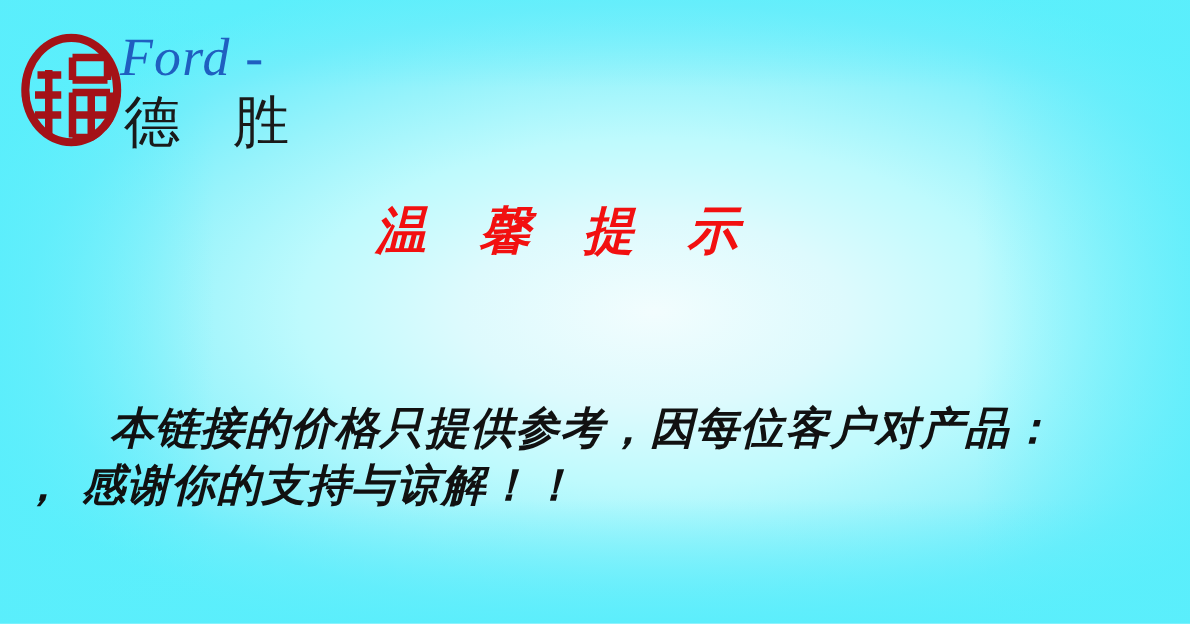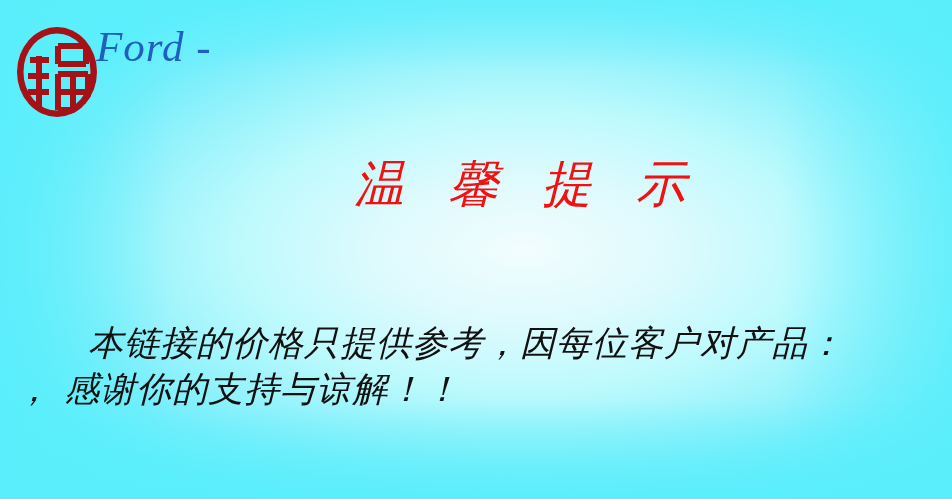--- a/index.html
+++ b/index.html
@@ -75,45 +75,45 @@
     color: #1a1a1a;
     white-space: nowrap;
   }
 
   
   .headline {
     position: absolute;
     left: 300px;
     top: 38px;
     width: 400px;
-    text-align: right;
+    text-align: left;
     font-family: "DejaVu Serif", "Liberation Serif", serif;
     font-style: italic;
-    font-weight: normal;
-    font-size: 50px;
+    font-weight: bold;
+    font-size: 41px;
     line-height: 62px;
     letter-spacing: 14px;
     color: #f21010;
     white-space: nowrap;
   }
 
   
   .body-copy {
     position: absolute;
     left: 16px;
     top: 143px;
     width: 920px;
     font-family: "DejaVu Serif", "Liberation Serif", serif;
     font-style: italic;
     font-size: 35px;
     line-height: 46px;
     letter-spacing: 1px;
     color: #111111;
   }
-  .body-copy .line { white-space: nowrap; }
+  .body-copy .line { white-space: nowrap; font-weight: bold; }
   .body-copy .line.first { text-indent: 72px; }
 </style>
 </head>
 <body>
 
 <div id="banner">
 
   <div class="logo-block">
 
     <div class="seal">
@@ -144,20 +144,21 @@
             <path d="M72 48 V84"></path>
             <path d="M42 66 H72"></path>
             <path d="M57 48 V84"></path>
             <path d="M42 84 H72"></path>
           </g>
         </g>
       </svg>
     </div>
 
     <div class="brand-latin">Ford -</div>
+    <div class="brand-cn">德 胜</div>
   </div>
 
   <div class="headline">温 馨 提 示</div>
 
   <div class="body-copy">
     <div class="line first">本链接的价格只提供参考，因每位客户对产品：</div>
     <div class="line">， 感谢你的支持与谅解！！</div>
   </div>
 
 </div>

